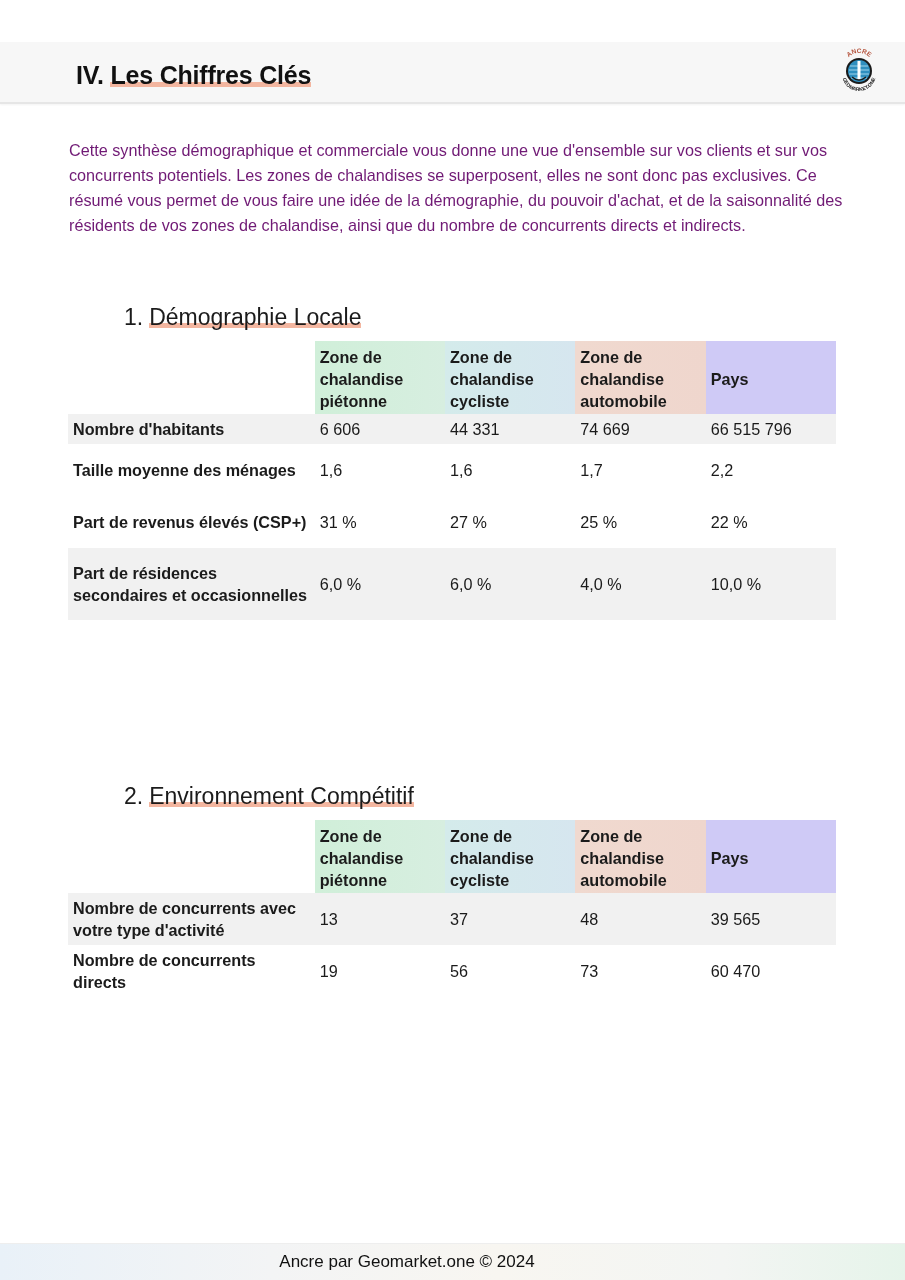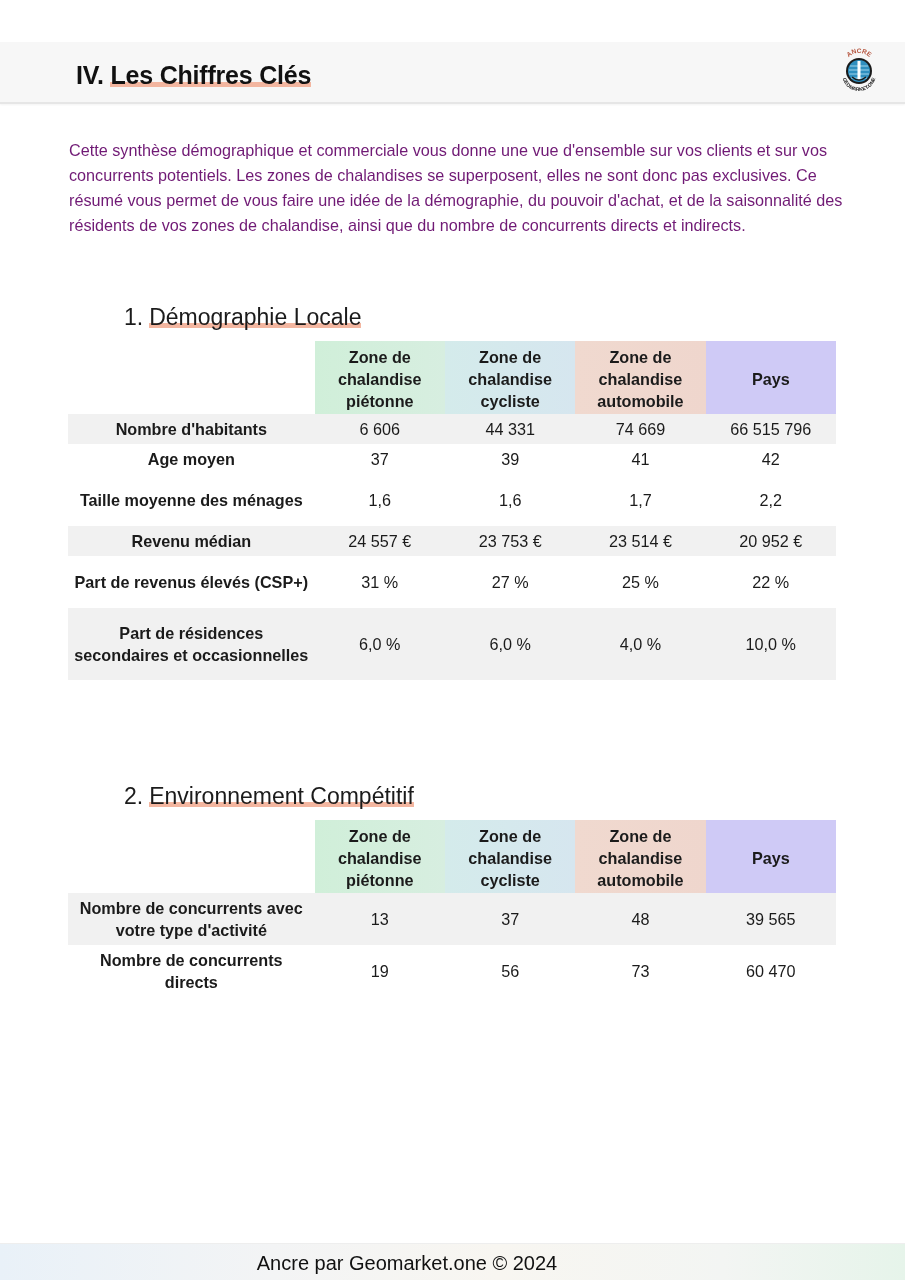--- a/index.html
+++ b/index.html
@@ -66,21 +66,21 @@
     table.kpi {
       position: absolute;
       left: 68px;
       width: 768px;
       border-collapse: collapse;
       font-size: 16.2px;
       color: #1b1b1b;
     }
     table.kpi th, table.kpi td {
       padding: 2px 5px;
-      text-align: center;
+      text-align: left;
       vertical-align: middle;
       line-height: 22px;
     }
     table.kpi th {
       font-weight: bold;
       vertical-align: bottom;
       padding-top: 5px;
       padding-bottom: 2px;
     }
     table.kpi th.blank { background: #ffffff; }
@@ -102,21 +102,21 @@
       height: 37px;
       background: linear-gradient(90deg, #e9f1f8 0%, #f3f4f5 30%, #f8f6f1 55%, #f3f5f3 80%, #e6f4ea 100%);
       border-top: 1px solid #eeeeee;
     }
     .footer-text {
       position: absolute;
       left: 0;
       width: 814px;
       top: 8px;
       text-align: center;
-      font-size: 20px;
+      font-size: 17px;
       color: #111;
     }
   </style>
 </head>
 <body>
 
 <div class="header"></div>
 <div class="page-title">
   <span>IV.</span>
   <span class="hl">Les Chiffres Clés</span>
@@ -170,39 +170,25 @@
   </thead>
   <tbody>
     <tr class="odd">
       <td class="lbl" style="height:26px;">Nombre d'habitants</td>
       <td class="val">6 606</td>
       <td class="val">44 331</td>
       <td class="val">74 669</td>
       <td class="val">66 515 796</td>
     </tr>
     <tr class="even">
-      <td class="lbl" style="height:26px;">Age moyen</td>
-      <td class="val">37</td>
-      <td class="val">39</td>
-      <td class="val">41</td>
-      <td class="val">42</td>
-    </tr>
-    <tr class="even">
       <td class="lbl" style="height:48px;">Taille moyenne des ménages</td>
       <td class="val">1,6</td>
       <td class="val">1,6</td>
       <td class="val">1,7</td>
       <td class="val">2,2</td>
-    </tr>
-    <tr class="odd">
-      <td class="lbl" style="height:26px;">Revenu médian</td>
-      <td class="val">24 557 €</td>
-      <td class="val">23 753 €</td>
-      <td class="val">23 514 €</td>
-      <td class="val">20 952 €</td>
     </tr>
     <tr class="even">
       <td class="lbl" style="height:48px;">Part de revenus élevés (CSP+)</td>
       <td class="val">31 %</td>
       <td class="val">27 %</td>
       <td class="val">25 %</td>
       <td class="val">22 %</td>
     </tr>
     <tr class="odd">
       <td class="lbl" style="height:68px;">Part de résidences secondaires et occasionnelles</td>

